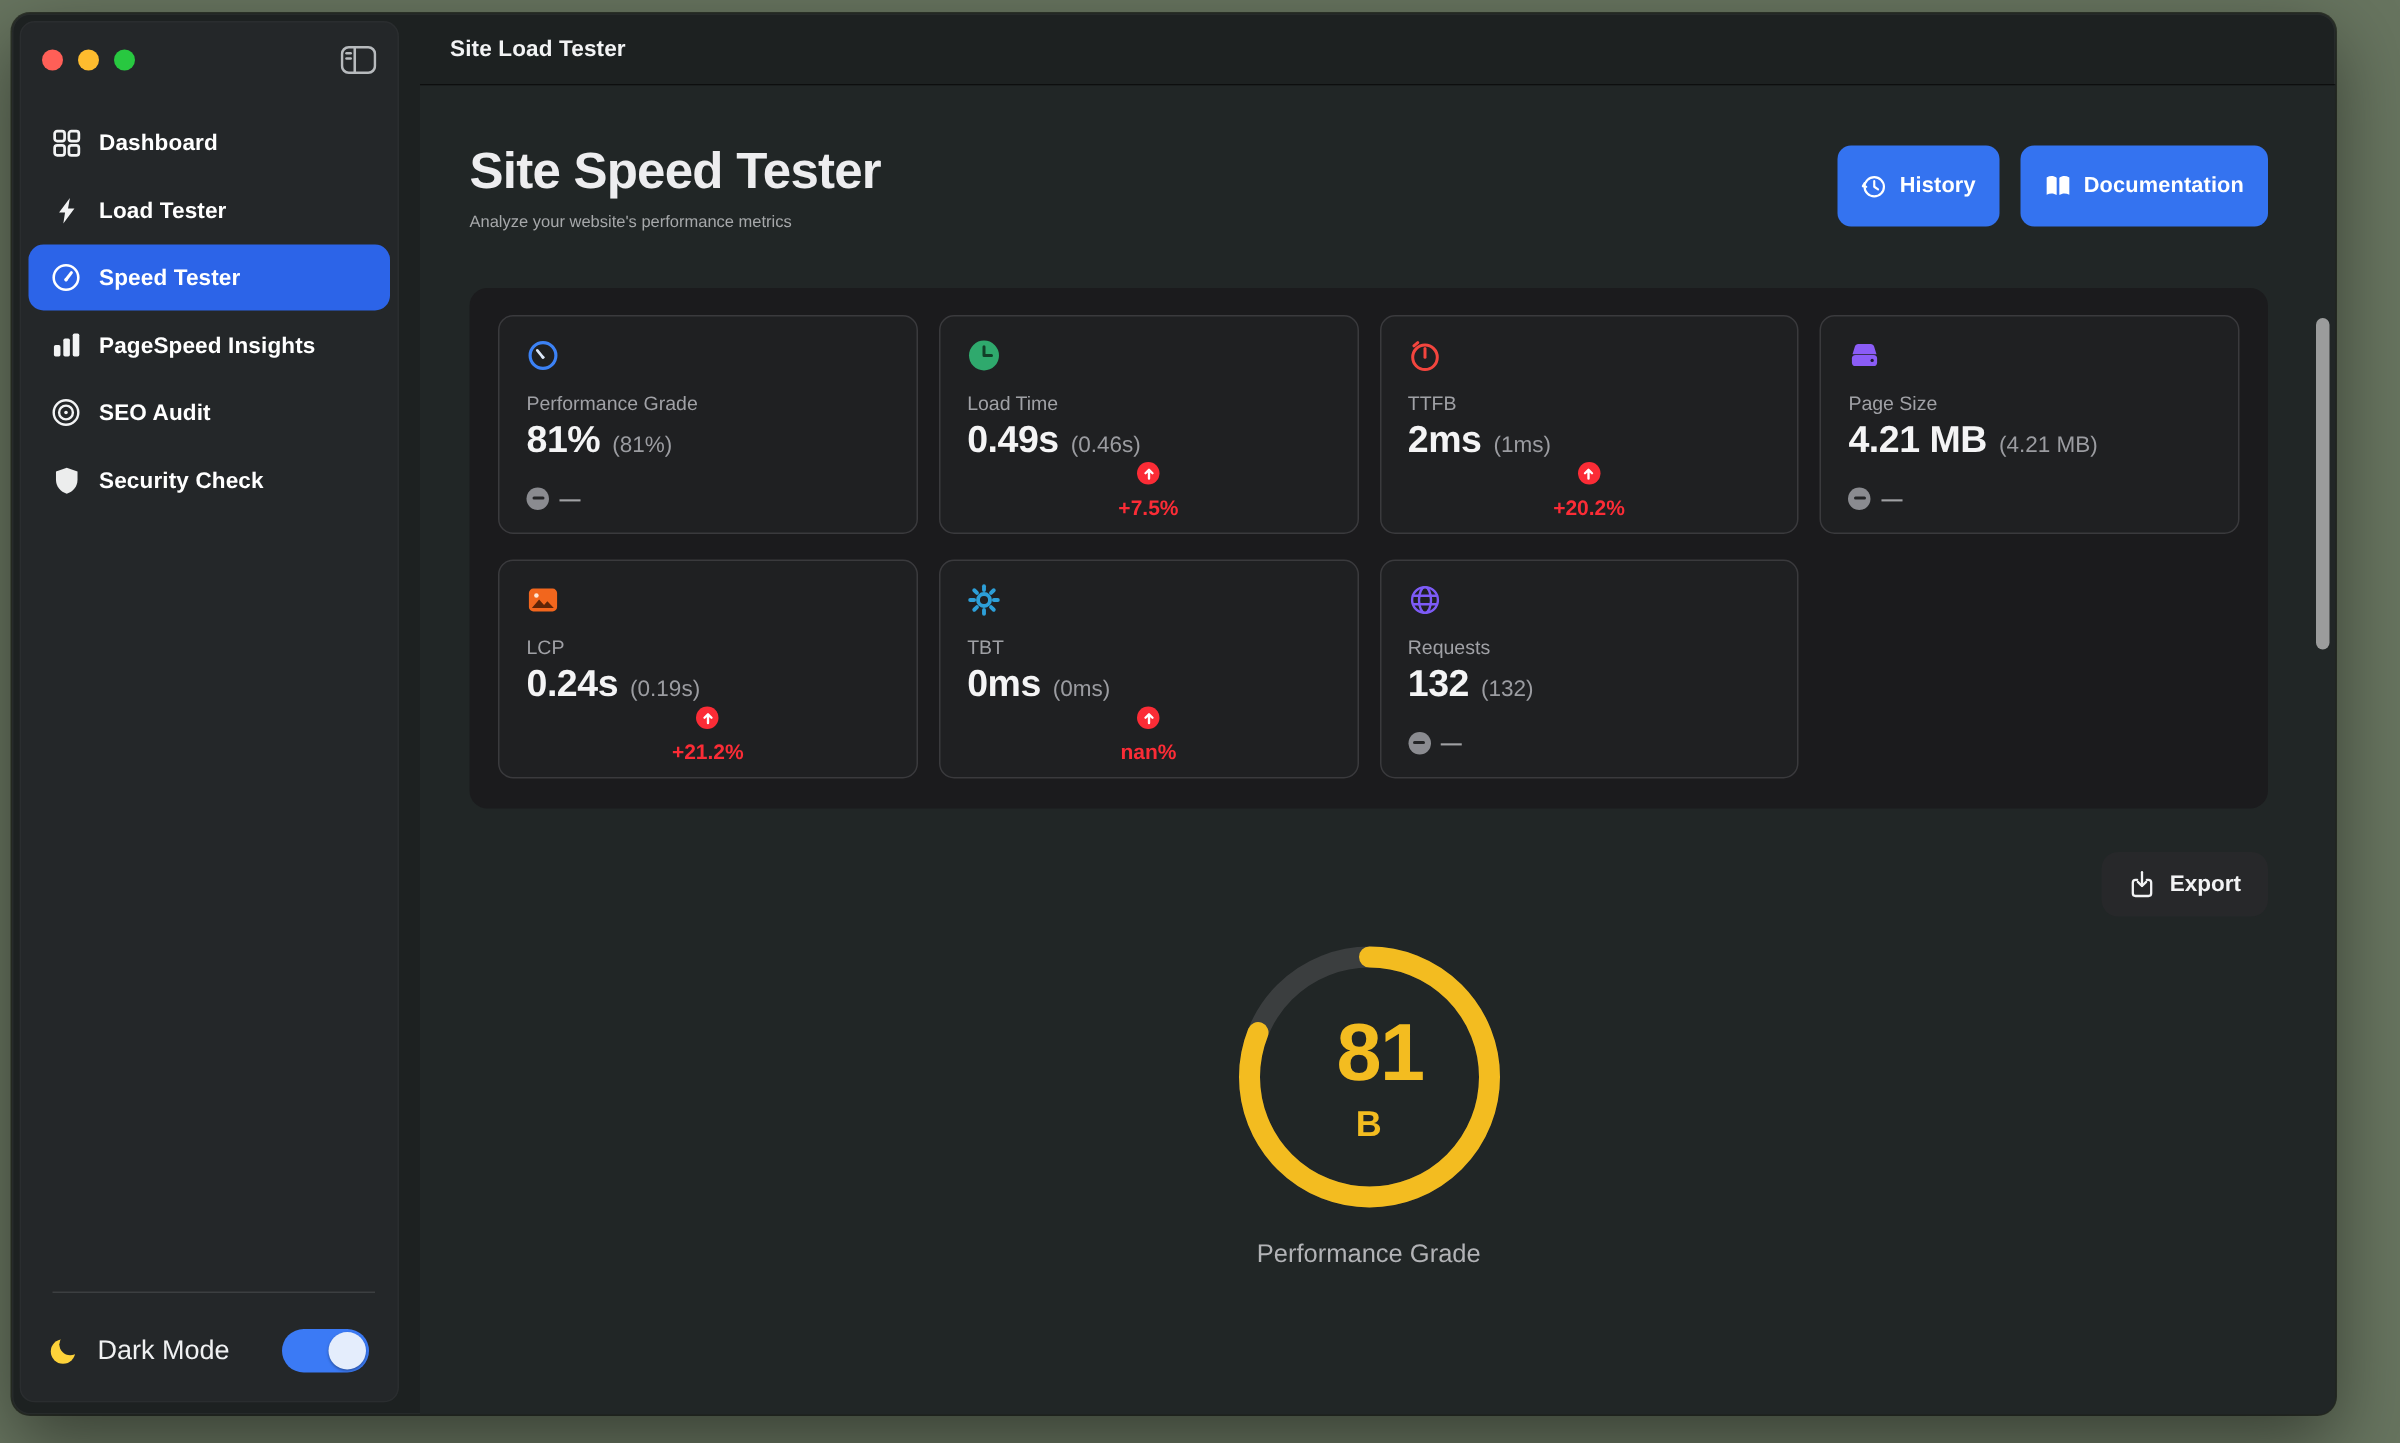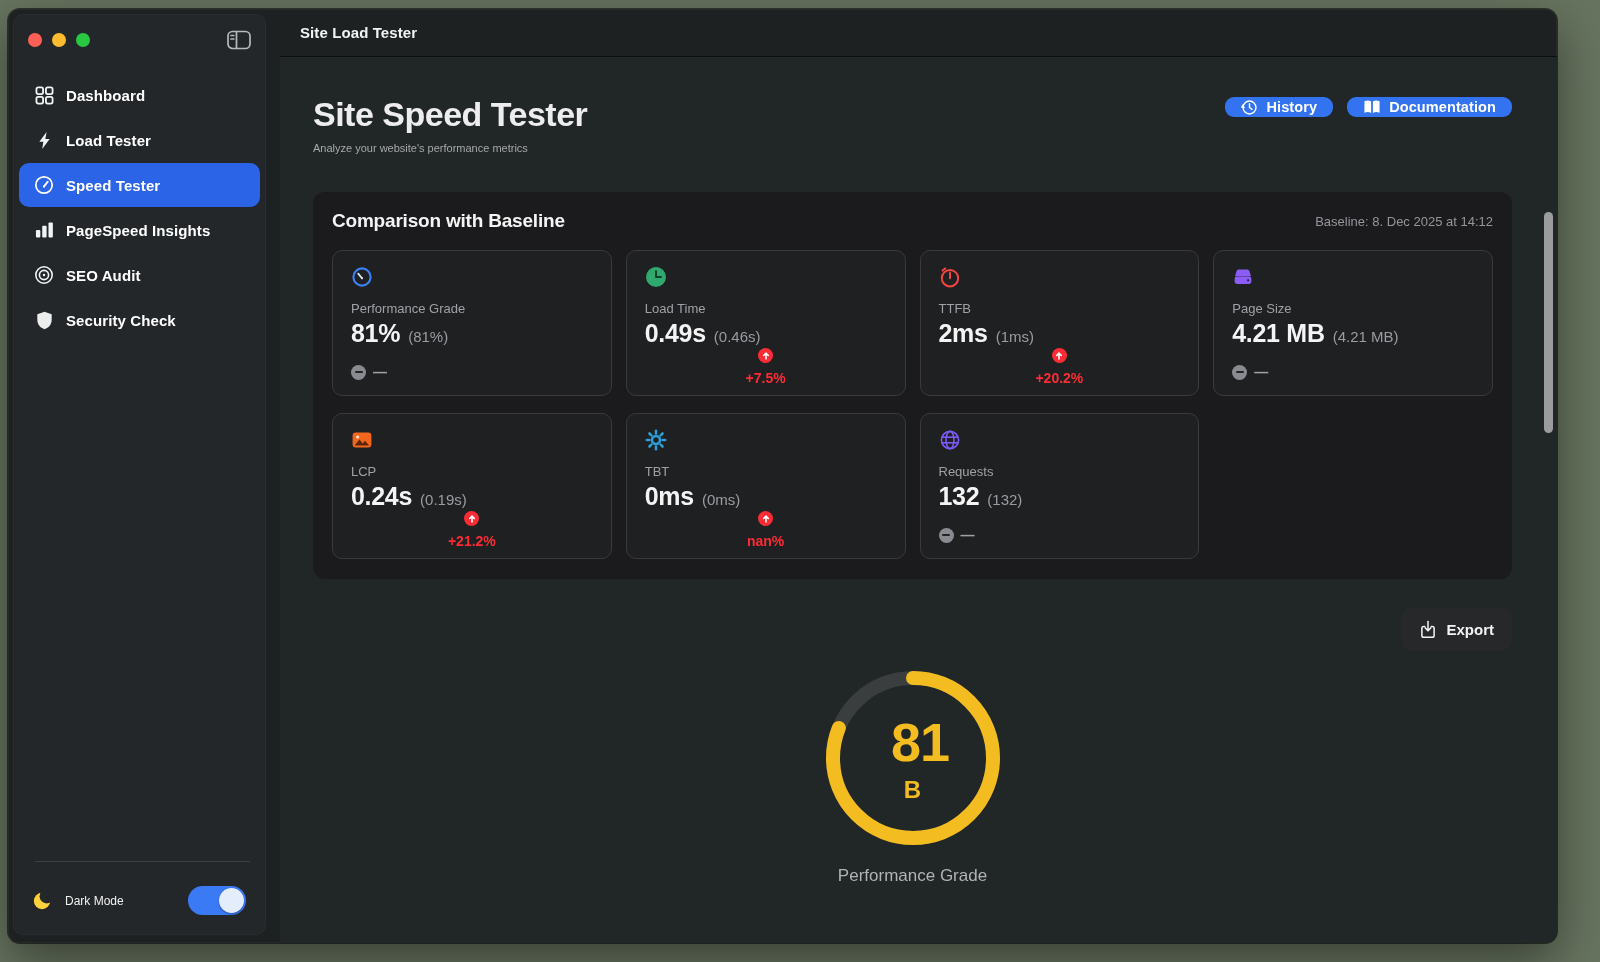--- a/index.html
+++ b/index.html
@@ -35,37 +35,37 @@
   .nav-item {
     display:flex; align-items:center; height:44px; margin:1px 6px; padding:0 0 0 14px;
     border-radius:10px; color:#ffffff; font-size:15px; font-weight:600; letter-spacing:.1px;
   }
   .nav-item.active { background:var(--selection-blue,#2c64e8); }
   .nav-ico { width:22px; height:20px; margin-right:11px; display:flex; align-items:center; justify-content:center; }
 
   .sidebar-footer { position:absolute; left:0; right:0; bottom:0; padding:14px 20px 20px 20px; }
   .sidebar-footer::before { content:""; display:block; position:absolute; top:0; left:22px; right:16px; height:1px; background:#3c3f41; }
   .dark-row { display:flex; align-items:center; margin-top:11px; }
-  .dark-label { color:#f0f1f2; font-size:12px; font-weight:500; margin-left:13px; }
+  .dark-label { color:#f0f1f2; font-size:18px; font-weight:500; margin-left:13px; }
   .dark-spacer { flex:1; }
   .toggle { width:58px; height:29px; border-radius:15px; background:var(--toggle-blue,#3b7af5); position:relative; }
   .toggle .knob { position:absolute; top:2px; right:2px; width:25px; height:25px; border-radius:50%; background:#e4edfc; box-shadow:0 1px 2px rgba(0,0,0,.35); }
 
   
   .main { position:absolute; left:272px; top:0; right:0; bottom:0; display:flex; flex-direction:column; }
   .titlebar { height:48px; display:flex; align-items:center; padding-left:20px; border-bottom:1px solid rgba(0,0,0,.55); flex:none; }
   .titlebar-title { color:#f2f3f4; font-size:15px; font-weight:700; letter-spacing:.1px; }
   .content { flex:1; background:#212626; overflow:hidden; position:relative; }
 
   .page-header { display:flex; align-items:flex-start; margin:38px 45px 0 33px; }
   .page-title { color:#ededef; font-size:34px; font-weight:800; letter-spacing:-.5px; }
   .page-subtitle { color:#a6a8aa; font-size:11px; margin-top:8px; }
   .header-actions { margin-left:auto; display:flex; gap:14px; padding-top:2px; }
   .btn-blue {
-    display:flex; align-items:center; gap:8px; height:20px; padding:0 16px;
+    display:flex; align-items:center; gap:8px; height:54px; padding:0 16px;
     background:var(--accent-blue,#3473f0); border:none; border-radius:9px;
     color:#fff; font-size:14.5px; font-weight:700; font-family:inherit; letter-spacing:.1px;
   }
 
   
   .panel {
     margin:38px 45px 0 33px; background:#1b1b1d; border-radius:12px; padding:18px 19px 20px 19px;
   }
   .panel-head { display:flex; align-items:center; margin-bottom:18px; }
   .panel-title { color:#f4f4f5; font-size:19px; font-weight:700; letter-spacing:-.2px; }
@@ -236,24 +236,20 @@
                 <svg width="18" height="16" viewBox="0 0 20 18">
                   <path d="M1.5 2.6c2.6-1.4 5.2-1.4 7.5.2v13c-2.3-1.6-4.9-1.6-7.5-.2zM18.5 2.6c-2.6-1.4-5.2-1.4-7.5.2v13c2.3-1.6 4.9-1.6 7.5-.2z" fill="#fff"></path>
                 </svg>
               </span>
               <span>Documentation</span>
             </button>
           </div>
         </div>
 
         <section class="panel">
-          <div class="panel-head">
-            <span class="panel-title">Comparison with Baseline</span>
-            <span class="panel-caption">Baseline: 8. Dec 2025 at 14:12</span>
-          </div>
           <div class="metric-grid">
 
             <div class="metric-card">
               <span class="m-ico">
                 <svg width="22" height="22" viewBox="0 0 22 22" fill="none" stroke-width="2.1" stroke="#3c82f6">
                   <circle cx="11" cy="11" r="8.6"></circle>
                   <line x1="11" y1="12.2" x2="7.2" y2="7.6" stroke="#dce7f8" stroke-width="1.8" stroke-linecap="round"></line>
                   <circle cx="11" cy="12.2" r="1" fill="#dce7f8" stroke="none"></circle>
                 </svg>
               </span>

